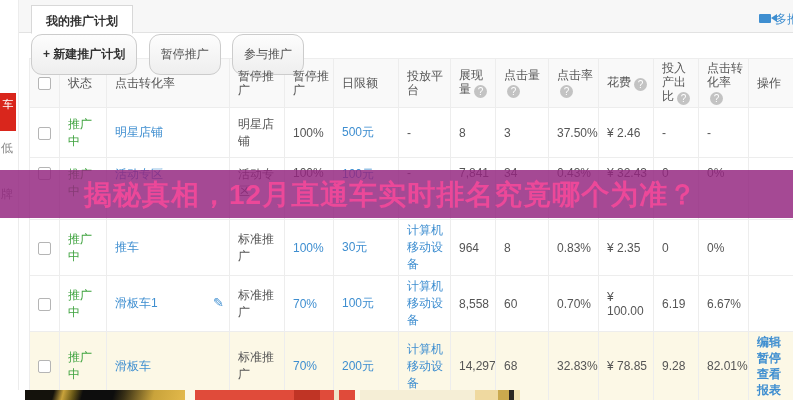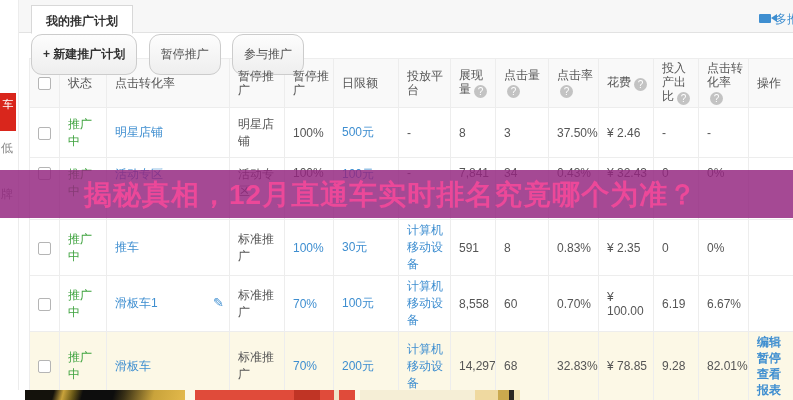--- a/index.html
+++ b/index.html
@@ -149,21 +149,21 @@
         <td></td>
       </tr>
       <tr class="r3">
         <td><span class="cb"></span></td>
         <td><span class="status-txt">推广中</span></td>
         <td><a class="lnk">推车</a></td>
         <td><span class="plain">标准推广</span></td>
         <td><a class="lnk">100%</a></td>
         <td><a class="lnk">30元</a></td>
         <td><a class="lnk">计算机 移动设备</a></td>
-        <td><span>591</span></td>
+        <td><span>964</span></td>
         <td><span>8</span></td>
         <td><span>0.83%</span></td>
         <td><span>¥ 2.35</span></td>
         <td><span>0</span></td>
         <td><span>0%</span></td>
         <td></td>
       </tr>
       <tr class="r4">
         <td><span class="cb"></span></td>
         <td><span class="status-txt">推广中</span></td>

